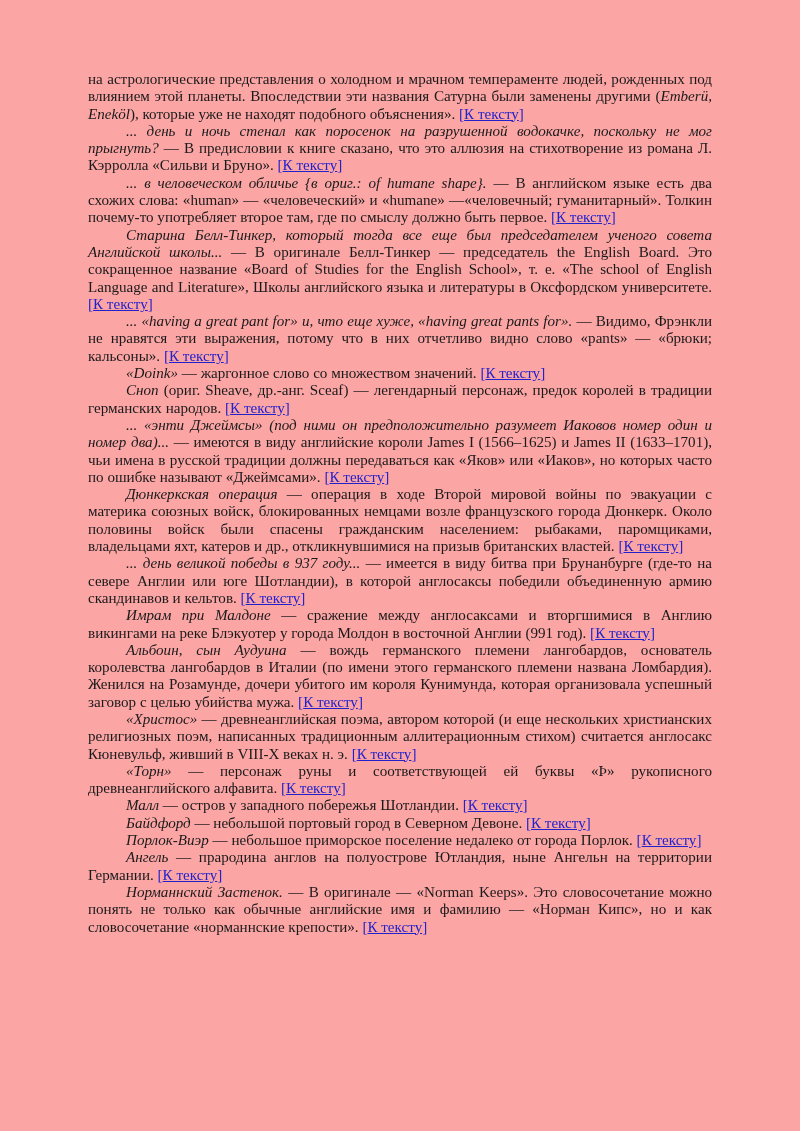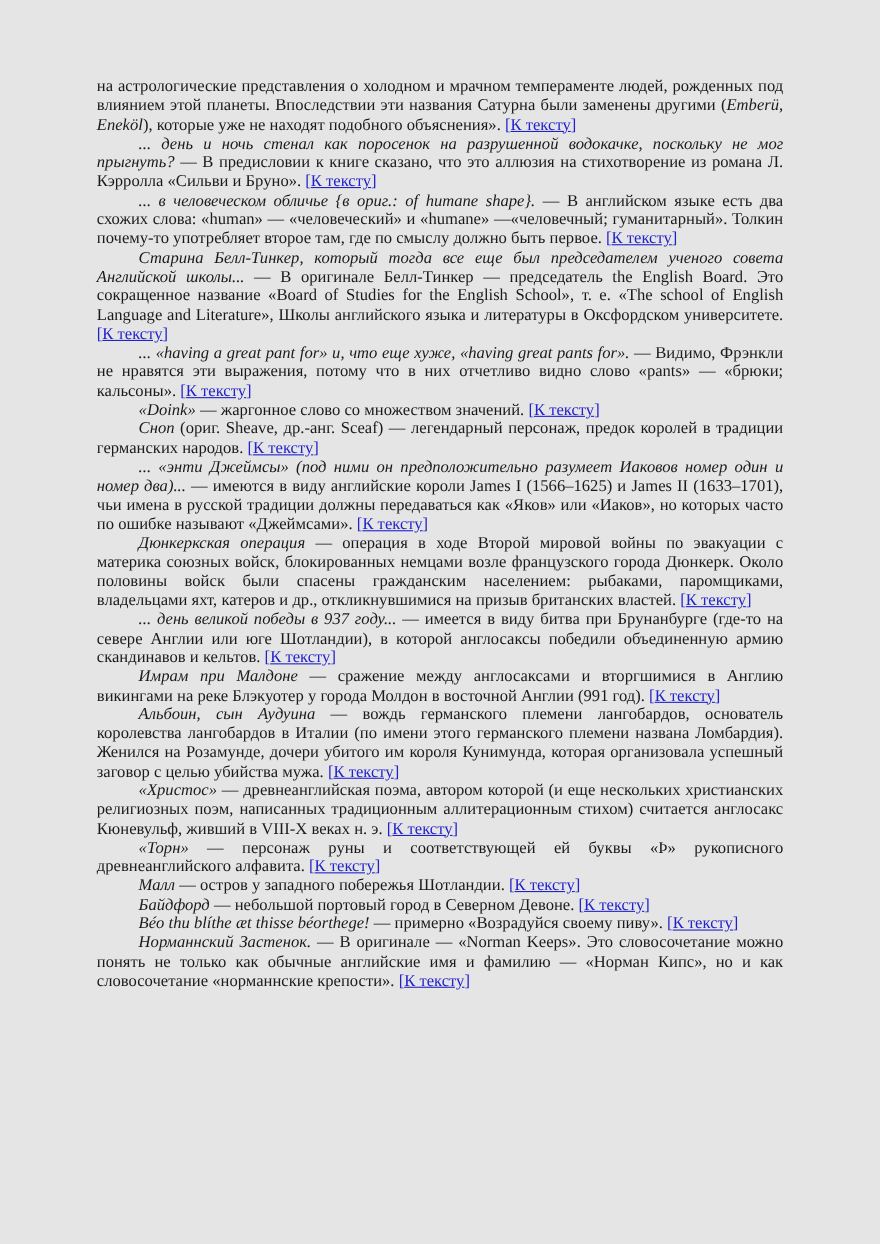--- a/index.html
+++ b/index.html
@@ -4,21 +4,21 @@
 <style>
   html,body{margin:0;padding:0;}
   body{
     width:800px;height:1131px;
     background:#fbfbf9;
     font-family:"Liberation Serif","DejaVu Serif",serif;
   }
   .page{
     position:relative;
     width:800px;height:1131px;
-    background:#e5e5e5;
+    background:#fca5a5;
     overflow:hidden;
   }
   .content{
     position:absolute;
     left:88px;top:71px;
     width:624px;
     color:#1a1a1a;
     font-size:15.1px;
     line-height:17.3px;
     text-align:justify;
@@ -70,21 +70,22 @@
 
     <p class="para"><span class="it">«Христос»</span><span> — древнеанглийская поэма, автором которой (и еще нескольких христианских религиозных поэм, написанных традиционным аллитерационным стихом) считается англосакс Кюневульф, живший в VIII-X веках н. э. </span><a class="totext" href="#"><span class="br">[</span><span class="lbl">К тексту</span><span class="br">]</span></a></p>
 
     <p class="para"><span class="it">«Торн»</span><span> — персонаж руны и соответствующей ей буквы «Þ» рукописного древнеанглийского алфавита. </span><a class="totext" href="#"><span class="br">[</span><span class="lbl">К тексту</span><span class="br">]</span></a></p>
 
 
     <p class="para"><span class="it">Малл</span><span> — остров у западного побережья Шотландии. </span><a class="totext" href="#"><span class="br">[</span><span class="lbl">К тексту</span><span class="br">]</span></a></p>
 
     <p class="para"><span class="it">Байдфорд</span><span> — небольшой портовый город в Северном Девоне. </span><a class="totext" href="#"><span class="br">[</span><span class="lbl">К тексту</span><span class="br">]</span></a></p>
 
+    <p class="para"><span class="it">Порлок-Виэр</span><span> — небольшое приморское поселение недалеко от города Порлок. </span><a class="totext" href="#"><span class="br">[</span><span class="lbl">К тексту</span><span class="br">]</span></a></p>
 
 
+    <p class="para"><span class="it">Ангель</span><span> — прародина англов на полуострове Ютландия, ныне Ангельн на территории Германии. </span><a class="totext" href="#"><span class="br">[</span><span class="lbl">К тексту</span><span class="br">]</span></a></p>
 
-    <p class="para"><span class="it">Béo thu blíthe æt thisse béorthege!</span><span> — примерно «Возрадуйся своему пиву». </span><a class="totext" href="#"><span class="br">[</span><span class="lbl">К тексту</span><span class="br">]</span></a></p>
 
     <p class="para"><span class="it">Норманнский Застенок.</span><span> — В оригинале — «Norman Keeps». Это словосочетание можно понять не только как обычные английские имя и фамилию — «Норман Кипс», но и как словосочетание «норманнские крепости». </span><a class="totext" href="#"><span class="br">[</span><span class="lbl">К тексту</span><span class="br">]</span></a></p>
 
   </div>
 </div>
 
 </body></html>

